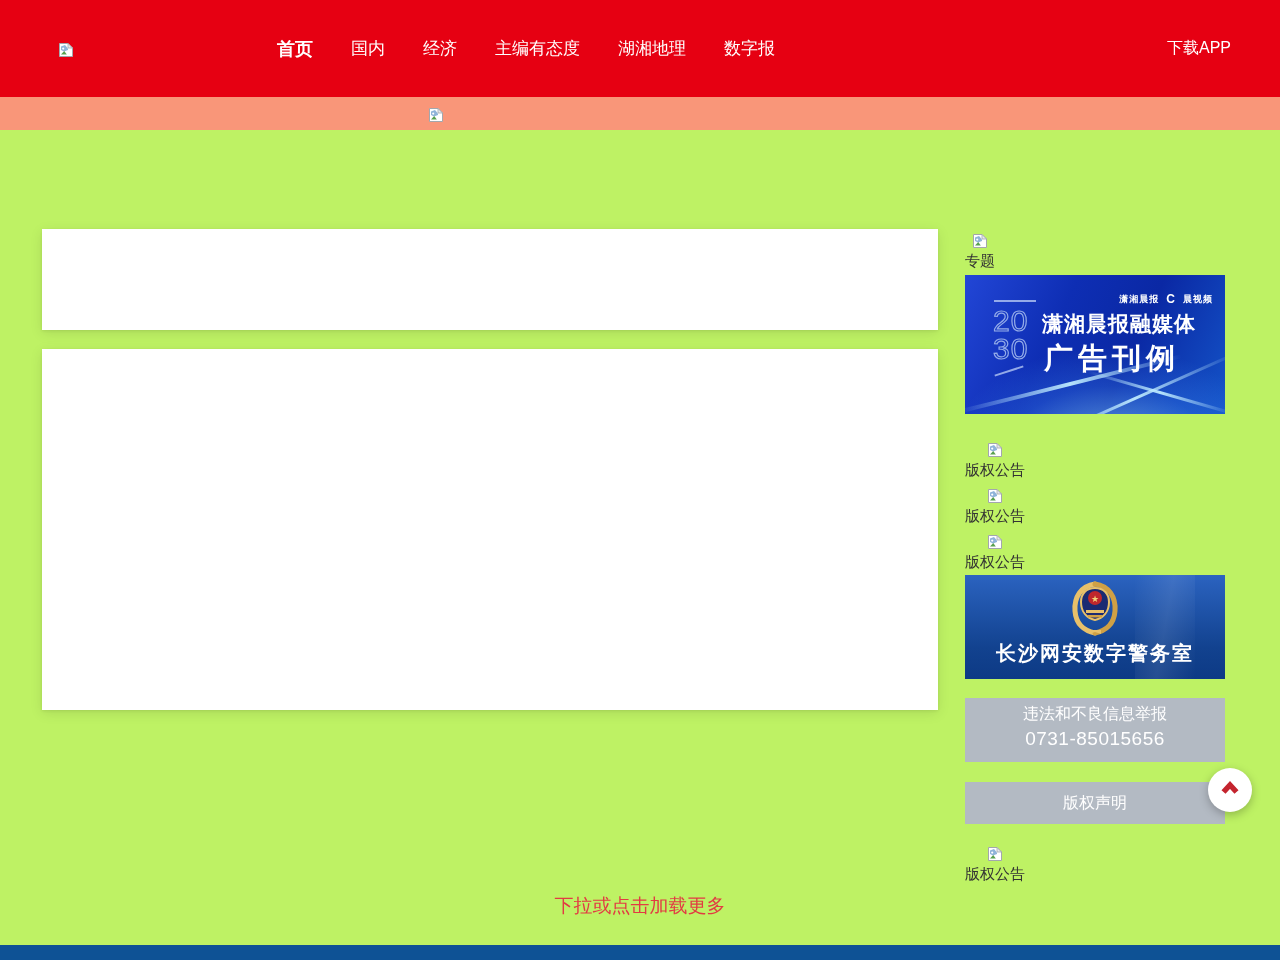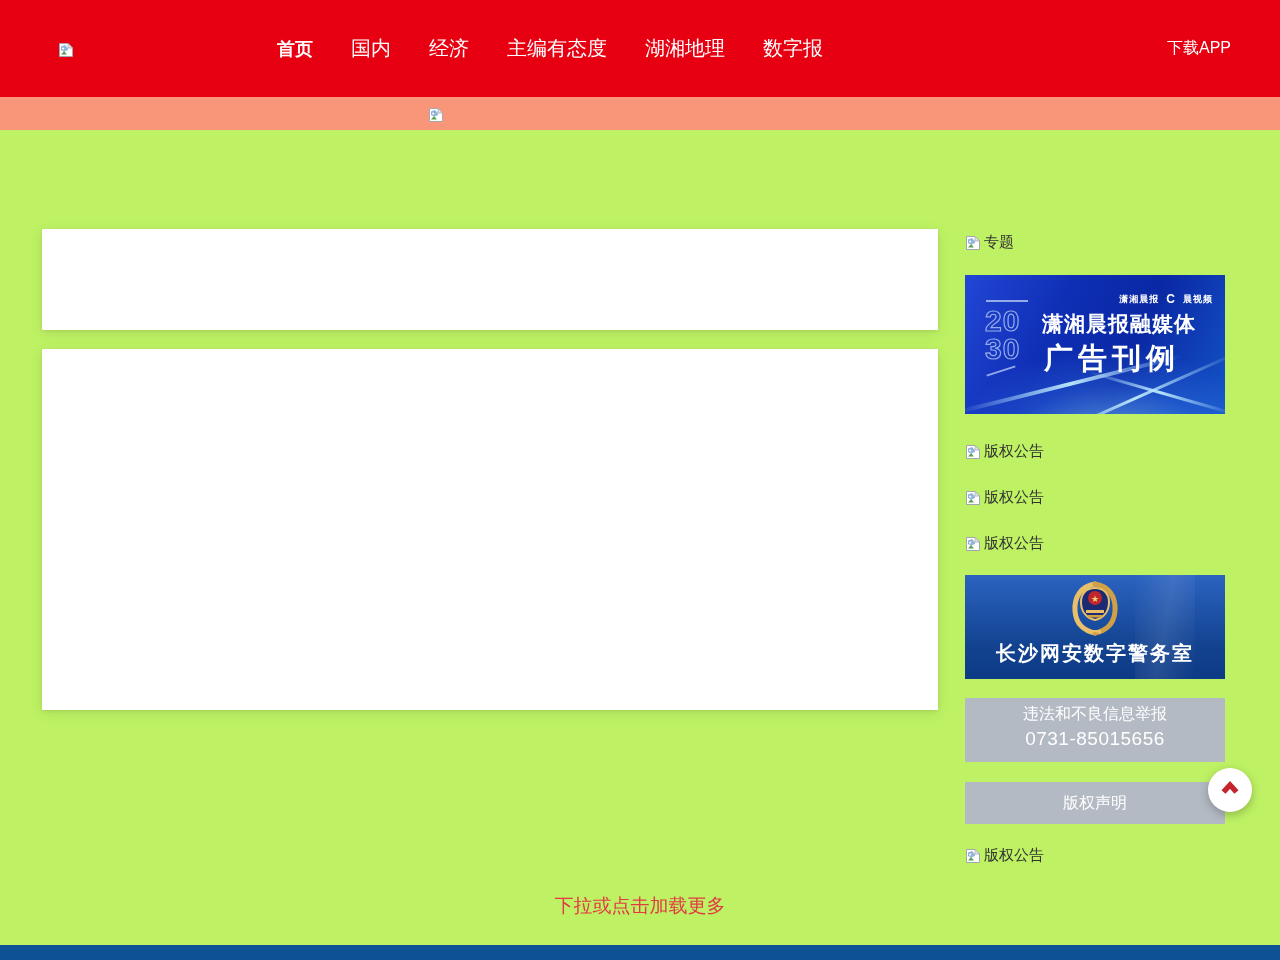--- a/index.html
+++ b/index.html
@@ -4,54 +4,54 @@
 <style>
   * { margin:0; padding:0; box-sizing:border-box; }
   html,body { background:#dcdcdc; }
   body { font-family:"Liberation Sans","DejaVu Sans",sans-serif; }
   .stage{ position:relative; width:1280px; height:960px; background:#bef264; overflow:hidden; margin:0 auto; }
 
   
   .topbar{ position:absolute; left:0; top:0; width:1280px; height:97px; background:#e60012; }
   .logo-slot{ position:absolute; left:58px; top:42px; width:16px; height:16px; }
   .main-nav{ position:absolute; left:277px; top:0; height:97px; display:flex; align-items:center; gap:38px; }
-  .nav-item{ color:#ffffff; font-size:20px; text-decoration:none; cursor:pointer; white-space:nowrap; }
+  .nav-item{ color:#ffffff; font-size:17px; text-decoration:none; cursor:pointer; white-space:nowrap; }
   .nav-item.active{ font-weight:bold; font-size:18px; }
   .download-app{ position:absolute; right:49px; top:0; height:97px; display:flex; align-items:center; color:#fff; font-size:16px; cursor:pointer; text-decoration:none; }
 
   
   .subbanner{ position:absolute; left:0; top:97px; width:1280px; height:33px; background:#f99679; cursor:pointer; }
   .subbanner .broken-wrap{ position:absolute; left:428px; top:10px; width:16px; height:16px; }
 
   
   .card{ position:absolute; left:42px; width:896px; background:#ffffff;
          box-shadow:0 3px 12px rgba(0,0,0,.10), 0 1px 3px rgba(0,0,0,.07); }
   .card1{ top:229px; height:101px; }
   .card2{ top:349px; height:361px; }
   .load-more{ position:absolute; left:0; top:893px; width:1280px; text-align:center;
               color:#e23b43; font-size:19px; cursor:pointer; }
 
   
   .alt-img{ position:absolute; left:965px; display:flex; align-items:center; gap:3px;
-            color:#333; font-size:15px; }
+            color:#333; font-size:15px;flex-direction:column; }
   .alt-img .broken-wrap{ width:16px; height:16px; flex:0 0 16px; }
 
   .ad-banner{ position:absolute; left:965px; top:275px; width:260px; height:139px; overflow:hidden;
               cursor:pointer;
               background:linear-gradient(115deg,#2246d6 0%,#0e2eb4 35%,#0a28a4 62%,#1454c8 100%); }
   .ad-glow{ position:absolute; left:-20px; bottom:-42px; width:300px; height:110px;
             background:radial-gradient(ellipse at 55% 100%, rgba(140,215,255,.75), rgba(70,150,255,.25) 45%, transparent 70%); }
   .ad-ray{ position:absolute; height:4px; background:linear-gradient(90deg,transparent,rgba(190,235,255,.95),transparent); }
   .ad-ray.r1{ left:-10px; bottom:28px; width:230px; transform:rotate(-14deg); }
   .ad-ray.r2{ left:60px; bottom:14px; width:220px; transform:rotate(-24deg); height:3px; }
   .ad-ray.r3{ left:120px; bottom:20px; width:150px; transform:rotate(16deg); height:3px; }
   .ad-brands{ position:absolute; top:17px; right:12px; display:flex; align-items:center; gap:7px;
               color:#fff; font-size:9px; letter-spacing:1px; font-weight:bold;margin-left:23px; }
   .ad-brand-c{ font-size:12px; font-weight:bold; }
-  .ad-year{ position:absolute; left:20px; top:32px; font-size:30px; line-height:28px; font-weight:bold;
+  .ad-year{ position:absolute; left:28px; top:32px; font-size:30px; line-height:28px; font-weight:normal;
             color:transparent; -webkit-text-stroke:1.2px #93abe8; letter-spacing:1px; }
   .ad-year::before{ content:""; position:absolute; left:1px; top:-7px; width:42px; height:2px; background:rgba(170,190,240,.85); }
   .ad-year::after{ content:""; position:absolute; left:1px; bottom:-9px; width:30px; height:2px; background:rgba(170,190,240,.85); transform:rotate(-18deg); }
   .ad-title{ position:absolute; left:77px; top:35px; color:#fff; font-size:21px; font-weight:bold; letter-spacing:1px; }
   .ad-subtitle{ position:absolute; left:79px; top:64px; color:#fff; font-size:29px; font-weight:bold; letter-spacing:5px; }
 
   .alt1{ top:442px; } .alt2{ top:488px; } .alt3{ top:534px; } .alt4{ top:846px; }
   .alt-img{ cursor:pointer; }
 
   .police-banner{ position:absolute; left:965px; top:575px; width:260px; height:104px; cursor:pointer;

